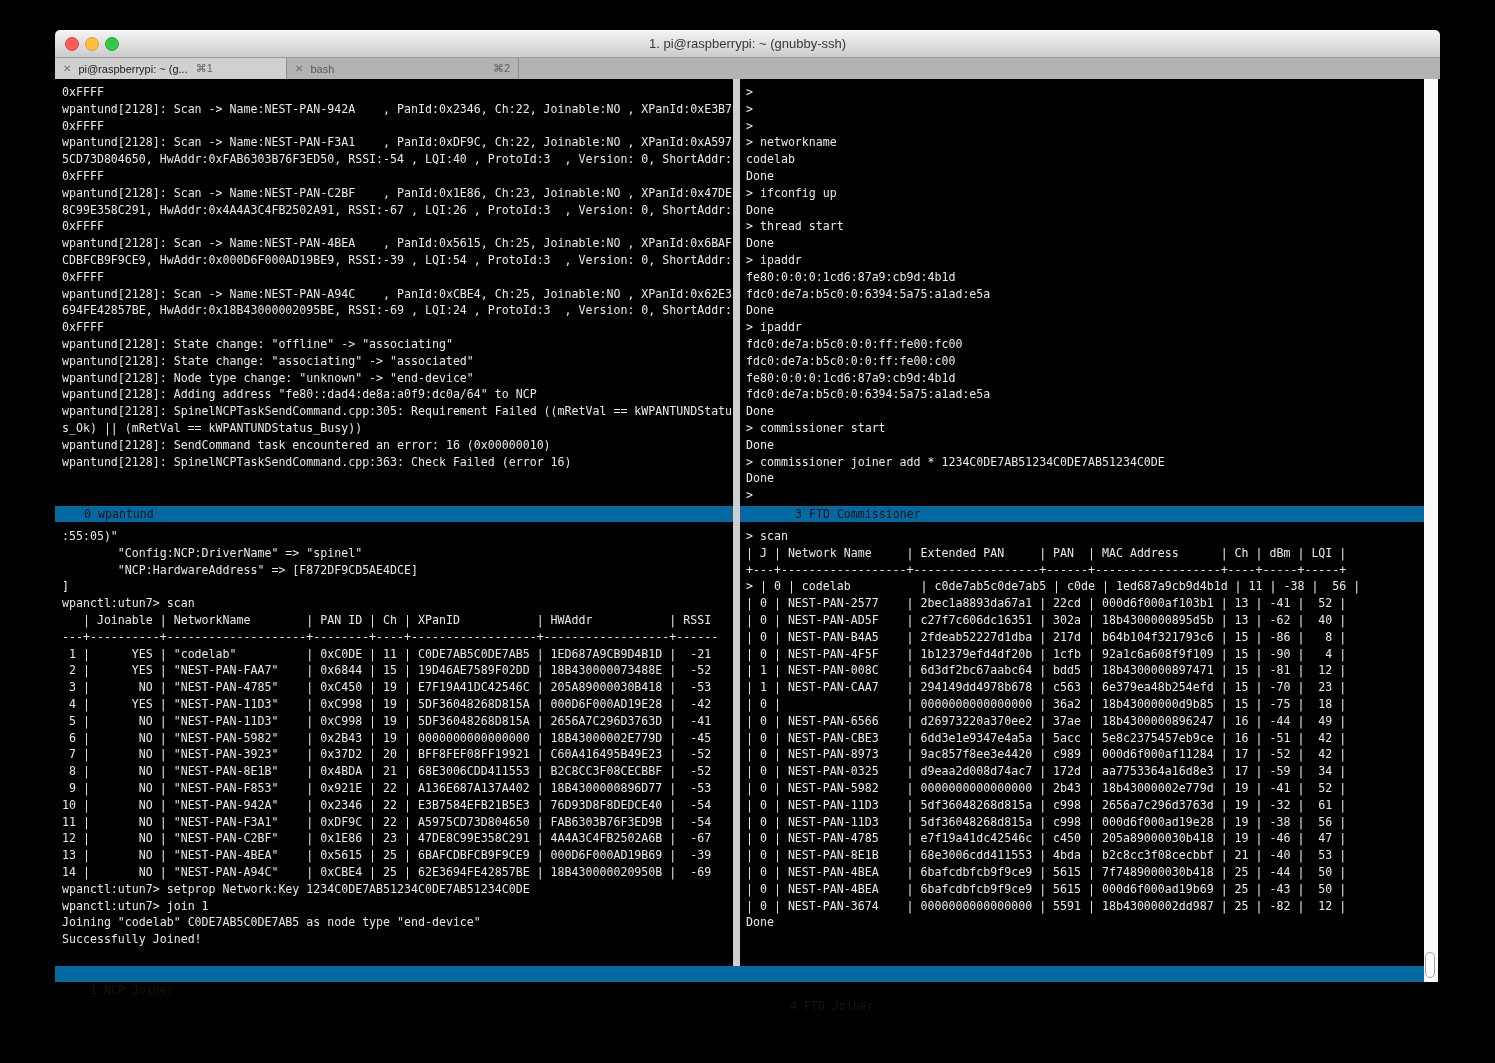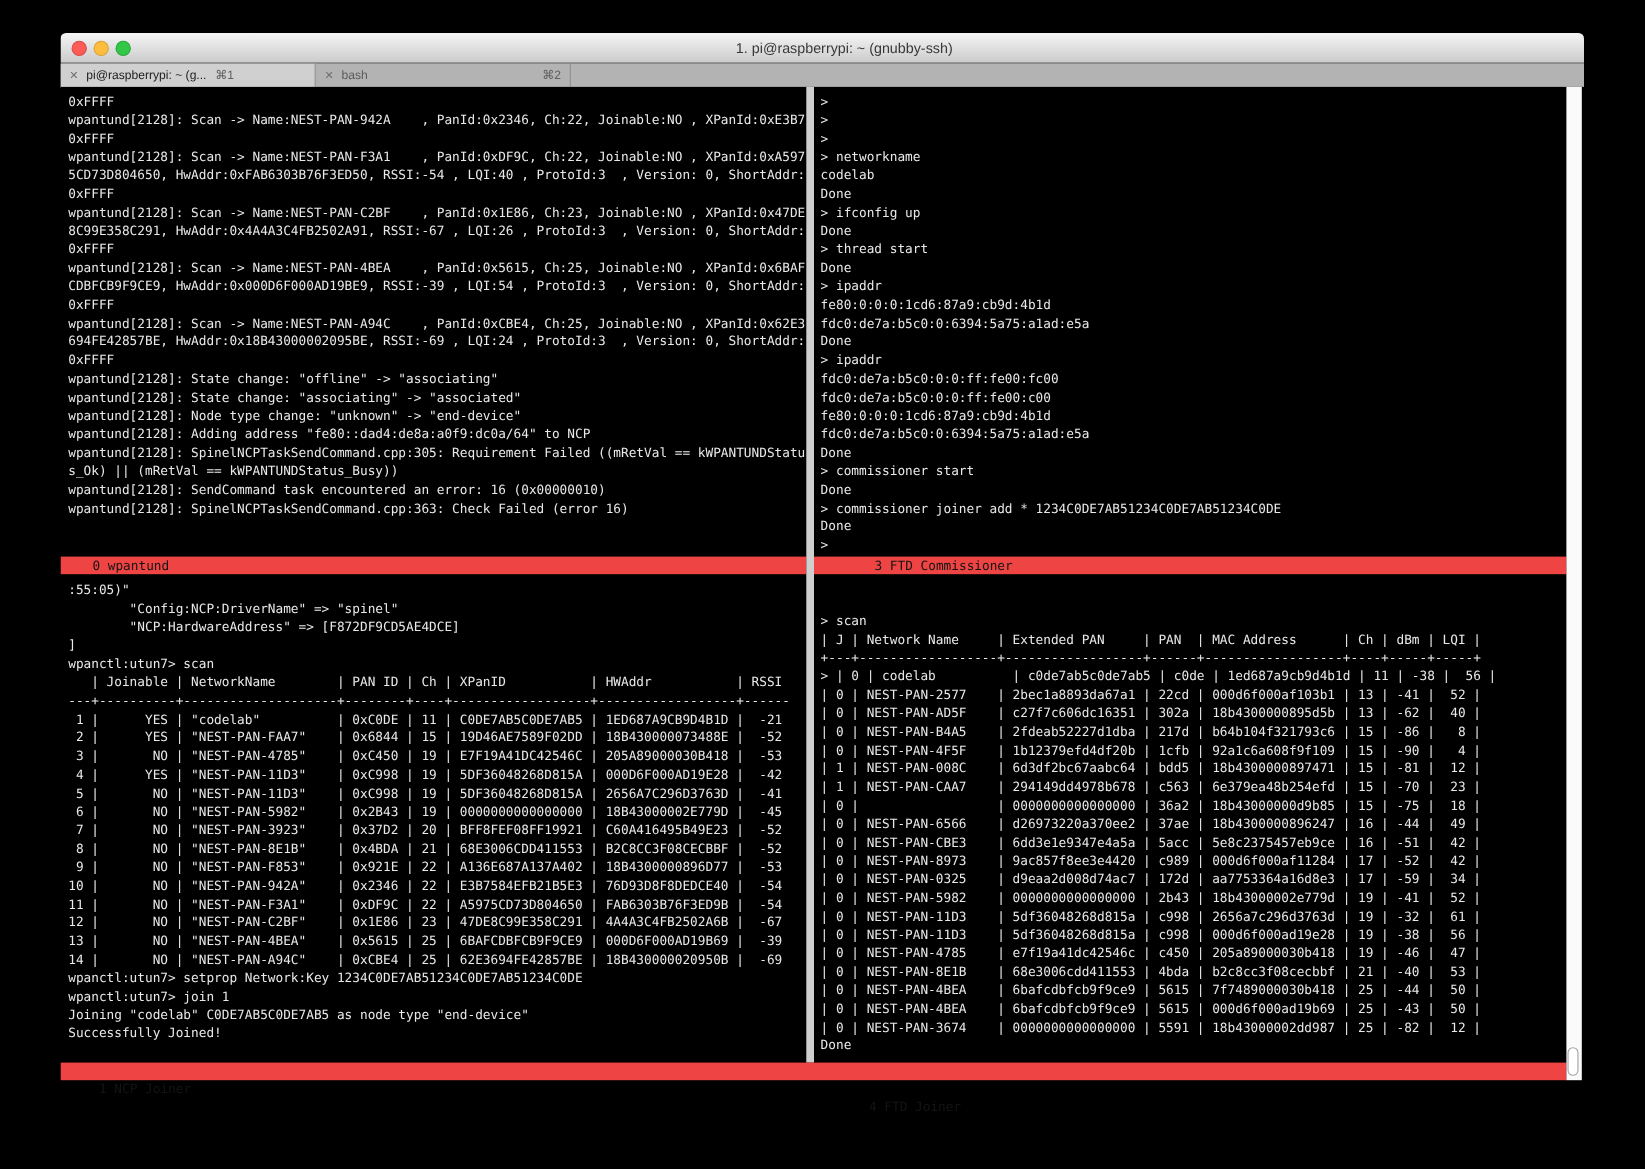--- a/index.html
+++ b/index.html
@@ -14,21 +14,20 @@
     width: 1385px; height: 1033px;
     background: #000;
     border-radius: 5px 5px 0 0;
     overflow: hidden;
   }
   
   .titlebar {
     position: absolute; left: 0; top: 0; width: 100%; height: 27px;
     background: linear-gradient(#f5f5f5, #cbcbcb);
     border-bottom: 1px solid #9e9e9e;
-    padding-left: 40px;
   }
   .title {
     position: absolute; left: 0; right: 0; top: 0; height: 27px;
     line-height: 27px; text-align: center;
     font-size: 13px; color: #383838;
   }
   .traffic { position: absolute; left: 10px; top: 7px; display: flex; gap: 6px; }
   .tl { width: 12px; height: 12px; border-radius: 50%; display: inline-block; }
   .tl.red    { background: #fc5b57; border: 0.5px solid #d94c48; }
   .tl.yellow { background: #fdbe3f; border: 0.5px solid #d9a336; }
@@ -59,24 +58,24 @@
     position: absolute; left: 0; top: 49px; width: 1385px; height: 984px;
     background: #000;
     font-family: "DejaVu Sans Mono", "Liberation Mono", monospace;
     font-size: 11.6px; color: #e9e9e9;
   }
   .pane { position: absolute; overflow: hidden; box-sizing: border-box; }
   .tline { height: 16.8px; line-height: 16.8px; white-space: pre; }
   .pane-tl { left: 0;    top: 0;    width: 678px; height: 427px; padding: 5px 0 0 7px; }
   .pane-tr { left: 685px; top: 0;   width: 684px; height: 427px; padding: 5px 0 0 6px; }
   .pane-bl { left: 0;    top: 443px; width: 678px; height: 444px; padding: 6px 0 0 7px; }
-  .pane-br { left: 685px; top: 443px; width: 684px; height: 444px; padding: 6px 0 0 6px; margin-top: 28px; }
+  .pane-br { left: 685px; top: 443px; width: 684px; height: 444px; padding: 6px 0 0 6px; }
   .statusbar {
     position: absolute; height: 16px; line-height: 16px;
-    background: #ef4444; color: #141414;
+    background: #0369a1; color: #141414;
     font-size: 11.6px; white-space: pre;
     box-sizing: border-box;
   }
   .sb-tl { left: 0;     top: 427px; width: 678px; padding-left: 29px; }
   .sb-tr { left: 685px; top: 427px; width: 684px; padding-left: 55px; }
   .sb-bottom { left: 0; top: 887px; width: 1369px; }
   .sb-left-label  { position: absolute; left: 35px; }
   .sb-right-label { position: absolute; left: 735px; }
   .vdivider {
     position: absolute; left: 678px; top: 0; width: 7px; height: 887px;

